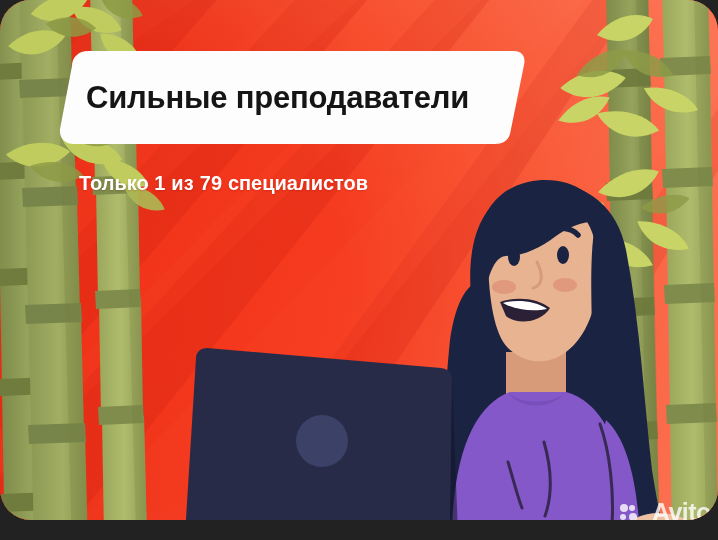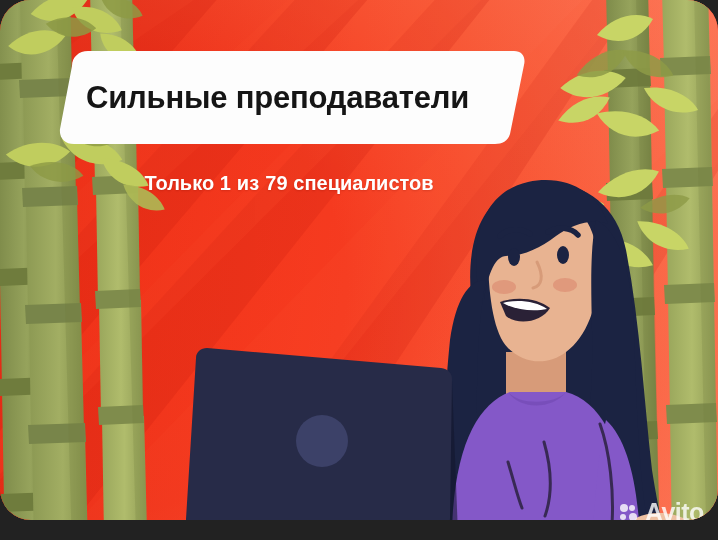--- a/index.html
+++ b/index.html
@@ -34,27 +34,26 @@
     position:absolute;left:28px;top:0;height:95px;
     display:flex;align-items:center;
     font-size:31px;font-weight:bold;color:#151515;
     letter-spacing:-0.2px;white-space:nowrap;
   }
   
   .subtitle{
     position:absolute;left:79px;top:165px;width:420px;
     color:#ffffff;font-size:20px;font-weight:bold;line-height:37px;
     text-shadow:0 1px 2px rgba(120,10,0,.22);
-    text-align:center;
   }
   .subtitle .hi{font-weight:bold;letter-spacing:.2px;}
   
   .watermark{
     position:absolute;left:620px;top:500px;
-    display:flex;align-items:center;gap:5px;
+    display:flex;align-items:center;gap:12px;
     opacity:.80;
   }
   .wm-mark{width:20px;height:18px;position:relative;}
   .wm-mark i{position:absolute;border-radius:50%;background:#ffffff;display:block;}
   .wm-mark i:nth-child(1){width:8px;height:8px;left:0px;top:0px;}
   .wm-mark i:nth-child(2){width:6px;height:6px;left:9px;top:1px;}
   .wm-mark i:nth-child(3){width:6px;height:6px;left:0px;top:10px;}
   .wm-mark i:nth-child(4){width:8px;height:8px;left:9px;top:9px;}
   .wm-text{
     color:#ffffff;font-size:25px;font-weight:bold;line-height:1;

